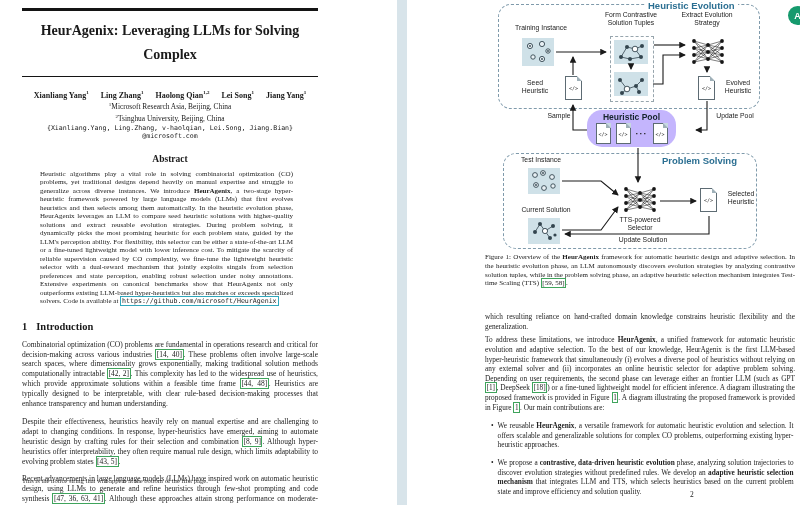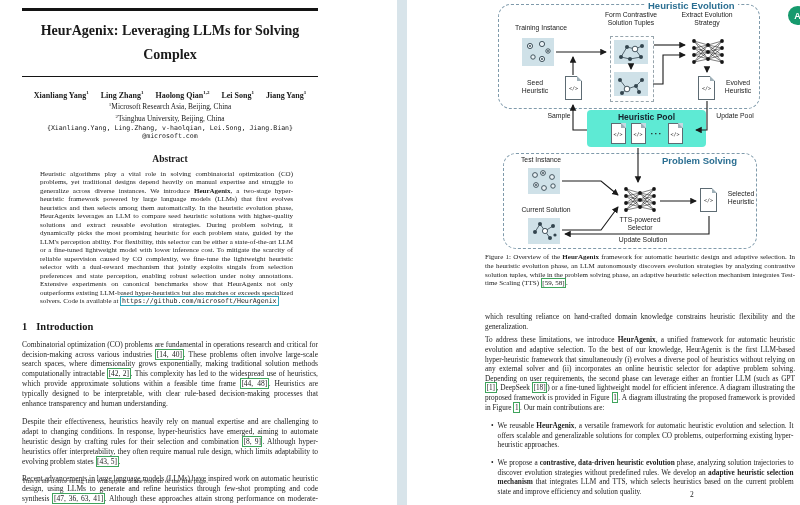--- a/index.html
+++ b/index.html
@@ -35,22 +35,22 @@
   .fig{position:relative;width:393px;height:248px;font-family:"Liberation Sans","DejaVu Sans",sans-serif;}
   .hbox{position:absolute;border:1.3px dashed #7f9aab;border-radius:13px;}
   .hbox.he{left:91px;top:4px;width:260px;height:103px;}
   .hbox.ps{left:96px;top:153px;width:252px;height:94px;}
   .fig-title{position:absolute;font-weight:700;font-size:9.5px;color:#2b6f92;background:#fff;
              padding:0 3px;white-space:nowrap;z-index:3;}
   .he-t{left:238px;top:0px;}
   .ps-t{left:252px;top:155px;text-align:center;}
   .flabel{position:absolute;font-size:6.8px;line-height:8.2px;color:#222;text-align:center;
           white-space:pre-line;z-index:3;}
-  .pool{position:absolute;left:180px;top:110px;width:119px;height:37px;background:#5eead4;
-        border-radius:4px;z-index:2;}
+  .pool{position:absolute;left:180px;top:110px;width:89px;height:37px;background:#c4b5fd;
+        border-radius:15px;z-index:2;}
   .pool-title{text-align:center;font-weight:700;font-size:8.5px;color:#15242d;margin-top:2px;}
   .pool-docs{display:flex;justify-content:center;align-items:center;gap:5px;margin-top:1px;}
   .dots{font-weight:700;font-size:9px;letter-spacing:1px;color:#222;}
   .inst{position:absolute;background:#cfe1e8;z-index:2;}
   .tuples{position:absolute;left:203px;top:36px;width:42px;height:64px;border:1px dashed #97a5ad;z-index:1;}
   .nn{position:absolute;z-index:2;}
   .doc{position:relative;width:15px;height:22px;background:#fff;border:1px solid #5d6b73;
        display:flex;align-items:center;justify-content:center;z-index:2;--cut:#fff;}
   .doc.abs{position:absolute;}
   .doc::before{content:"";position:absolute;top:-1px;right:-1px;width:0;height:0;

